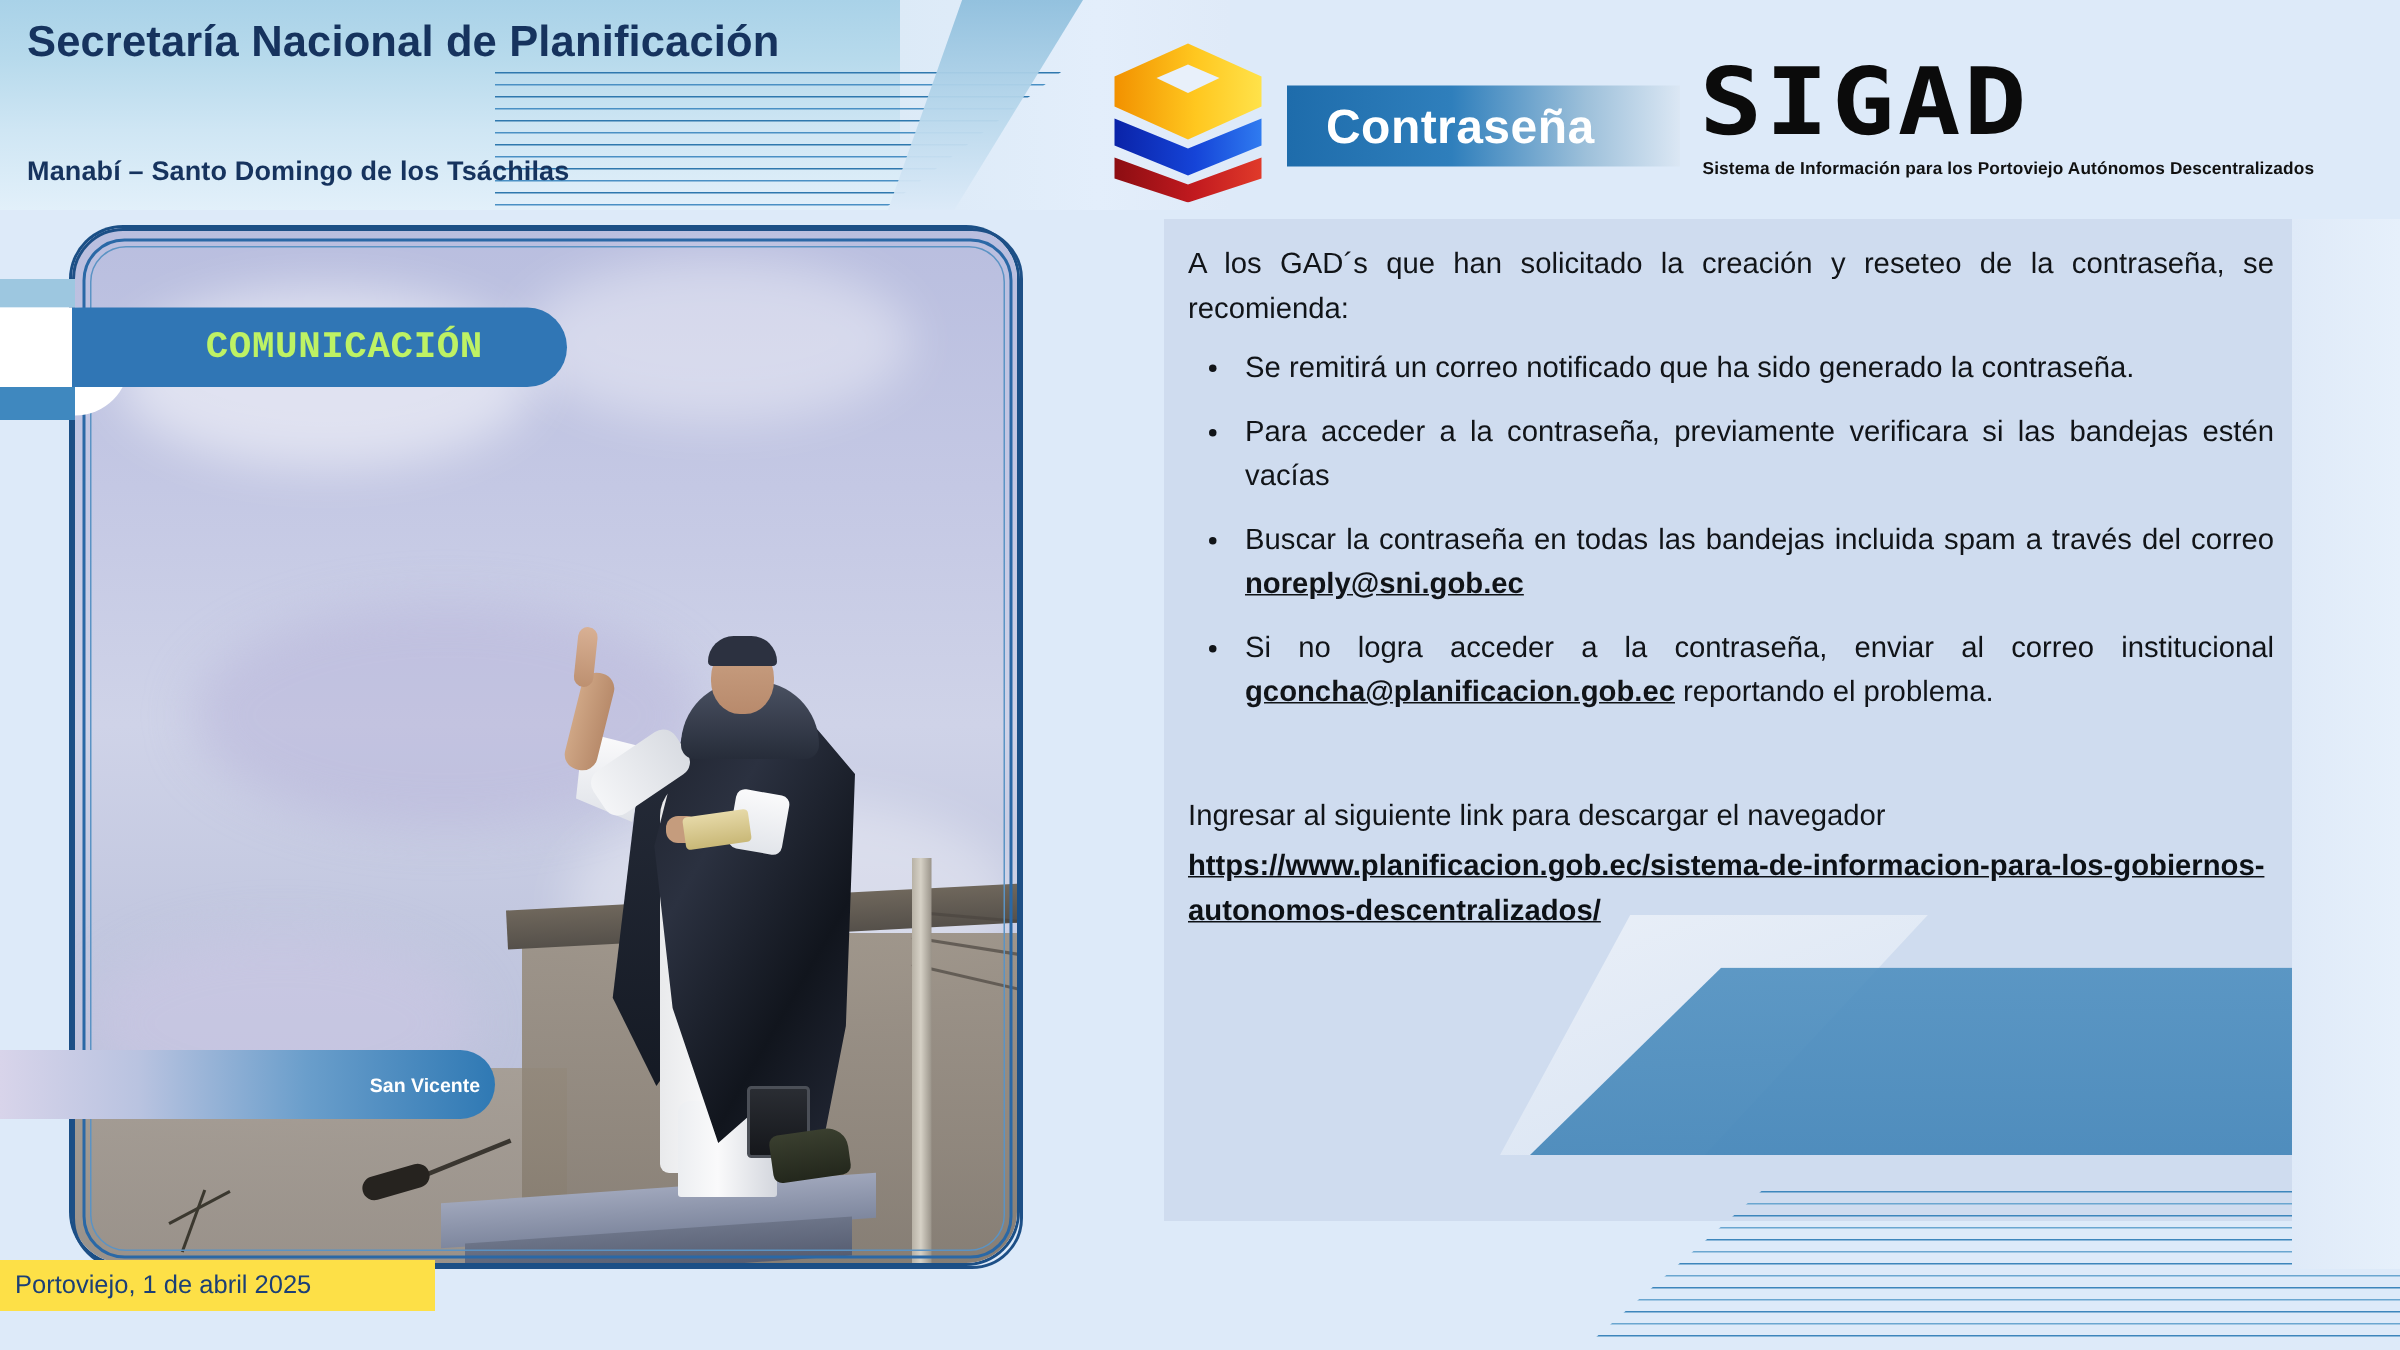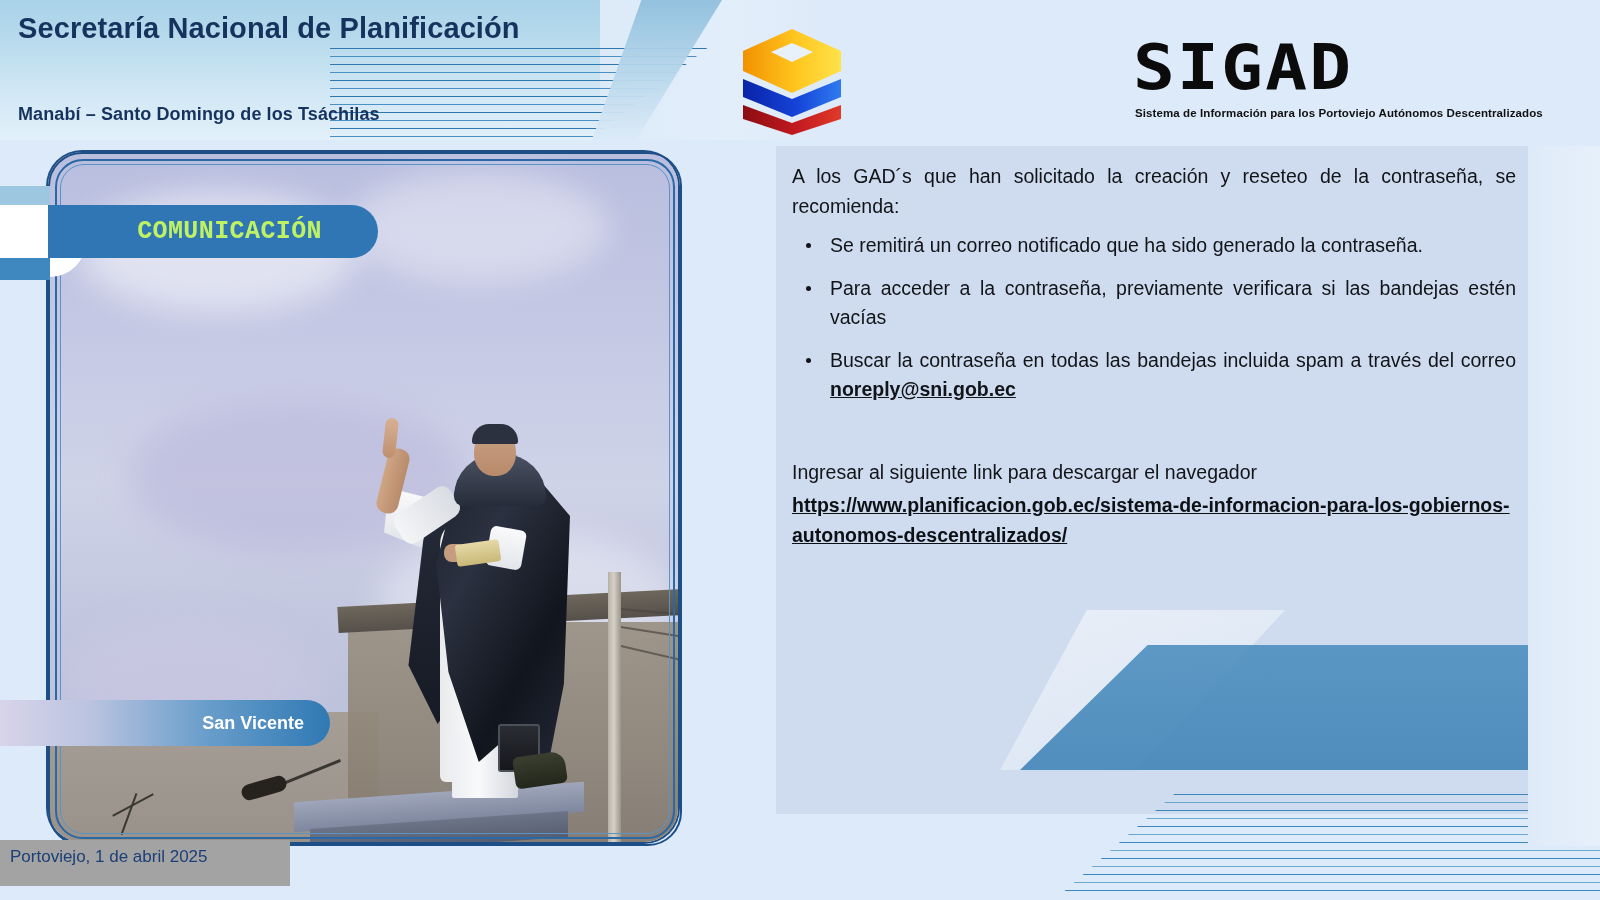--- a/index.html
+++ b/index.html
@@ -248,26 +248,26 @@
   }
   .com-tab-top{position:absolute;left:0;top:186px;width:50px;height:19px;background:#9dc7e0;}
   .com-tab-bot{position:absolute;left:0;top:258px;width:50px;height:22px;background:#3f88bf;}
 
   
   .sv-bar{
     position:absolute;left:0;top:700px;width:330px;height:46px;
     background:linear-gradient(90deg,#d8d4ea 0%,#b9c3e0 28%,#6a9ecb 62%,#2f79b4 100%);
     border-radius:0 26px 26px 0;display:flex;align-items:center;justify-content:flex-end;
   }
-  .sv-bar span{color:#fff;font-size:18px;font-weight:bold;margin-right:26px;}
+  .sv-bar span{color:#fff;font-size:13px;font-weight:bold;margin-right:10px;}
 
   
   .footer-band{
-    position:absolute;left:0;top:840px;width:290px;height:46px;
-    background:#a3a3a3;
+    position:absolute;left:0;top:840px;width:290px;height:34px;
+    background:#fde047;
   }
   .footer-band span{
     position:absolute;left:10px;top:7px;color:#1b3f76;font-size:17px;
   }
 
   
   .content-panel{
     position:absolute;left:776px;top:146px;width:752px;height:668px;
     background:#cfdcef;
   }
@@ -373,20 +373,23 @@
 
       <path d="M10 24 L59 2 L108 24 L108 44 L59 66 L10 44 Z" fill="url(#gy)"></path>
       <path d="M38 25 L59 16 L80 25 L59 35 Z" fill="#e8f0fa"></path>
 
       <path d="M10 52 L59 72 L108 52 L108 70 L59 90 L10 70 Z" fill="url(#gb)"></path>
 
       <path d="M10 78 L59 96 L108 78 L108 92 L59 108 L10 92 Z" fill="url(#gr)"></path>
     </svg>
   </div>
 
+  <div class="contrasena-badge">
+    <span>Contraseña</span>
+  </div>
 
   <div class="sigad-logo">
     <div class="sigad-word">SIGAD</div>
     <div class="sigad-sub">Sistema de Información para los Portoviejo Autónomos Descentralizados</div>
   </div>
 
   <div class="photo-card">
     <div class="scene">
       <div class="cloud c1"></div>
         <div class="cloud c2"></div>
@@ -454,20 +457,23 @@
       <ul class="bullets">
         <li>
           <span>Se remitirá un correo notificado que ha sido generado la contraseña.</span><u class="lnk"></u><span></span>
         </li>
         <li>
           <span>Para acceder a la contraseña, previamente verificara si las bandejas estén vacías</span><u class="lnk"></u><span></span>
         </li>
         <li>
           <span>Buscar la contraseña en todas las bandejas incluida spam a través del correo </span><u class="lnk">noreply@sni.gob.ec</u><span></span>
         </li>
+        <li>
+          <span>Si no logra acceder a la contraseña, enviar al correo institucional </span><u class="lnk">gconcha@planificacion.gob.ec</u><span> reportando el problema.</span>
+        </li>
       </ul>
 
       <div class="gap"></div>
       <div class="gap"></div>
       <p class="link-intro">Ingresar al siguiente link para descargar el navegador</p>
       <a class="biglink" href="#">https://www.planificacion.gob.ec/sistema-de-informacion-para-los-gobiernos-autonomos-descentralizados/</a>
     </div>
   </div>
 
   <div class="diag-light"></div>

